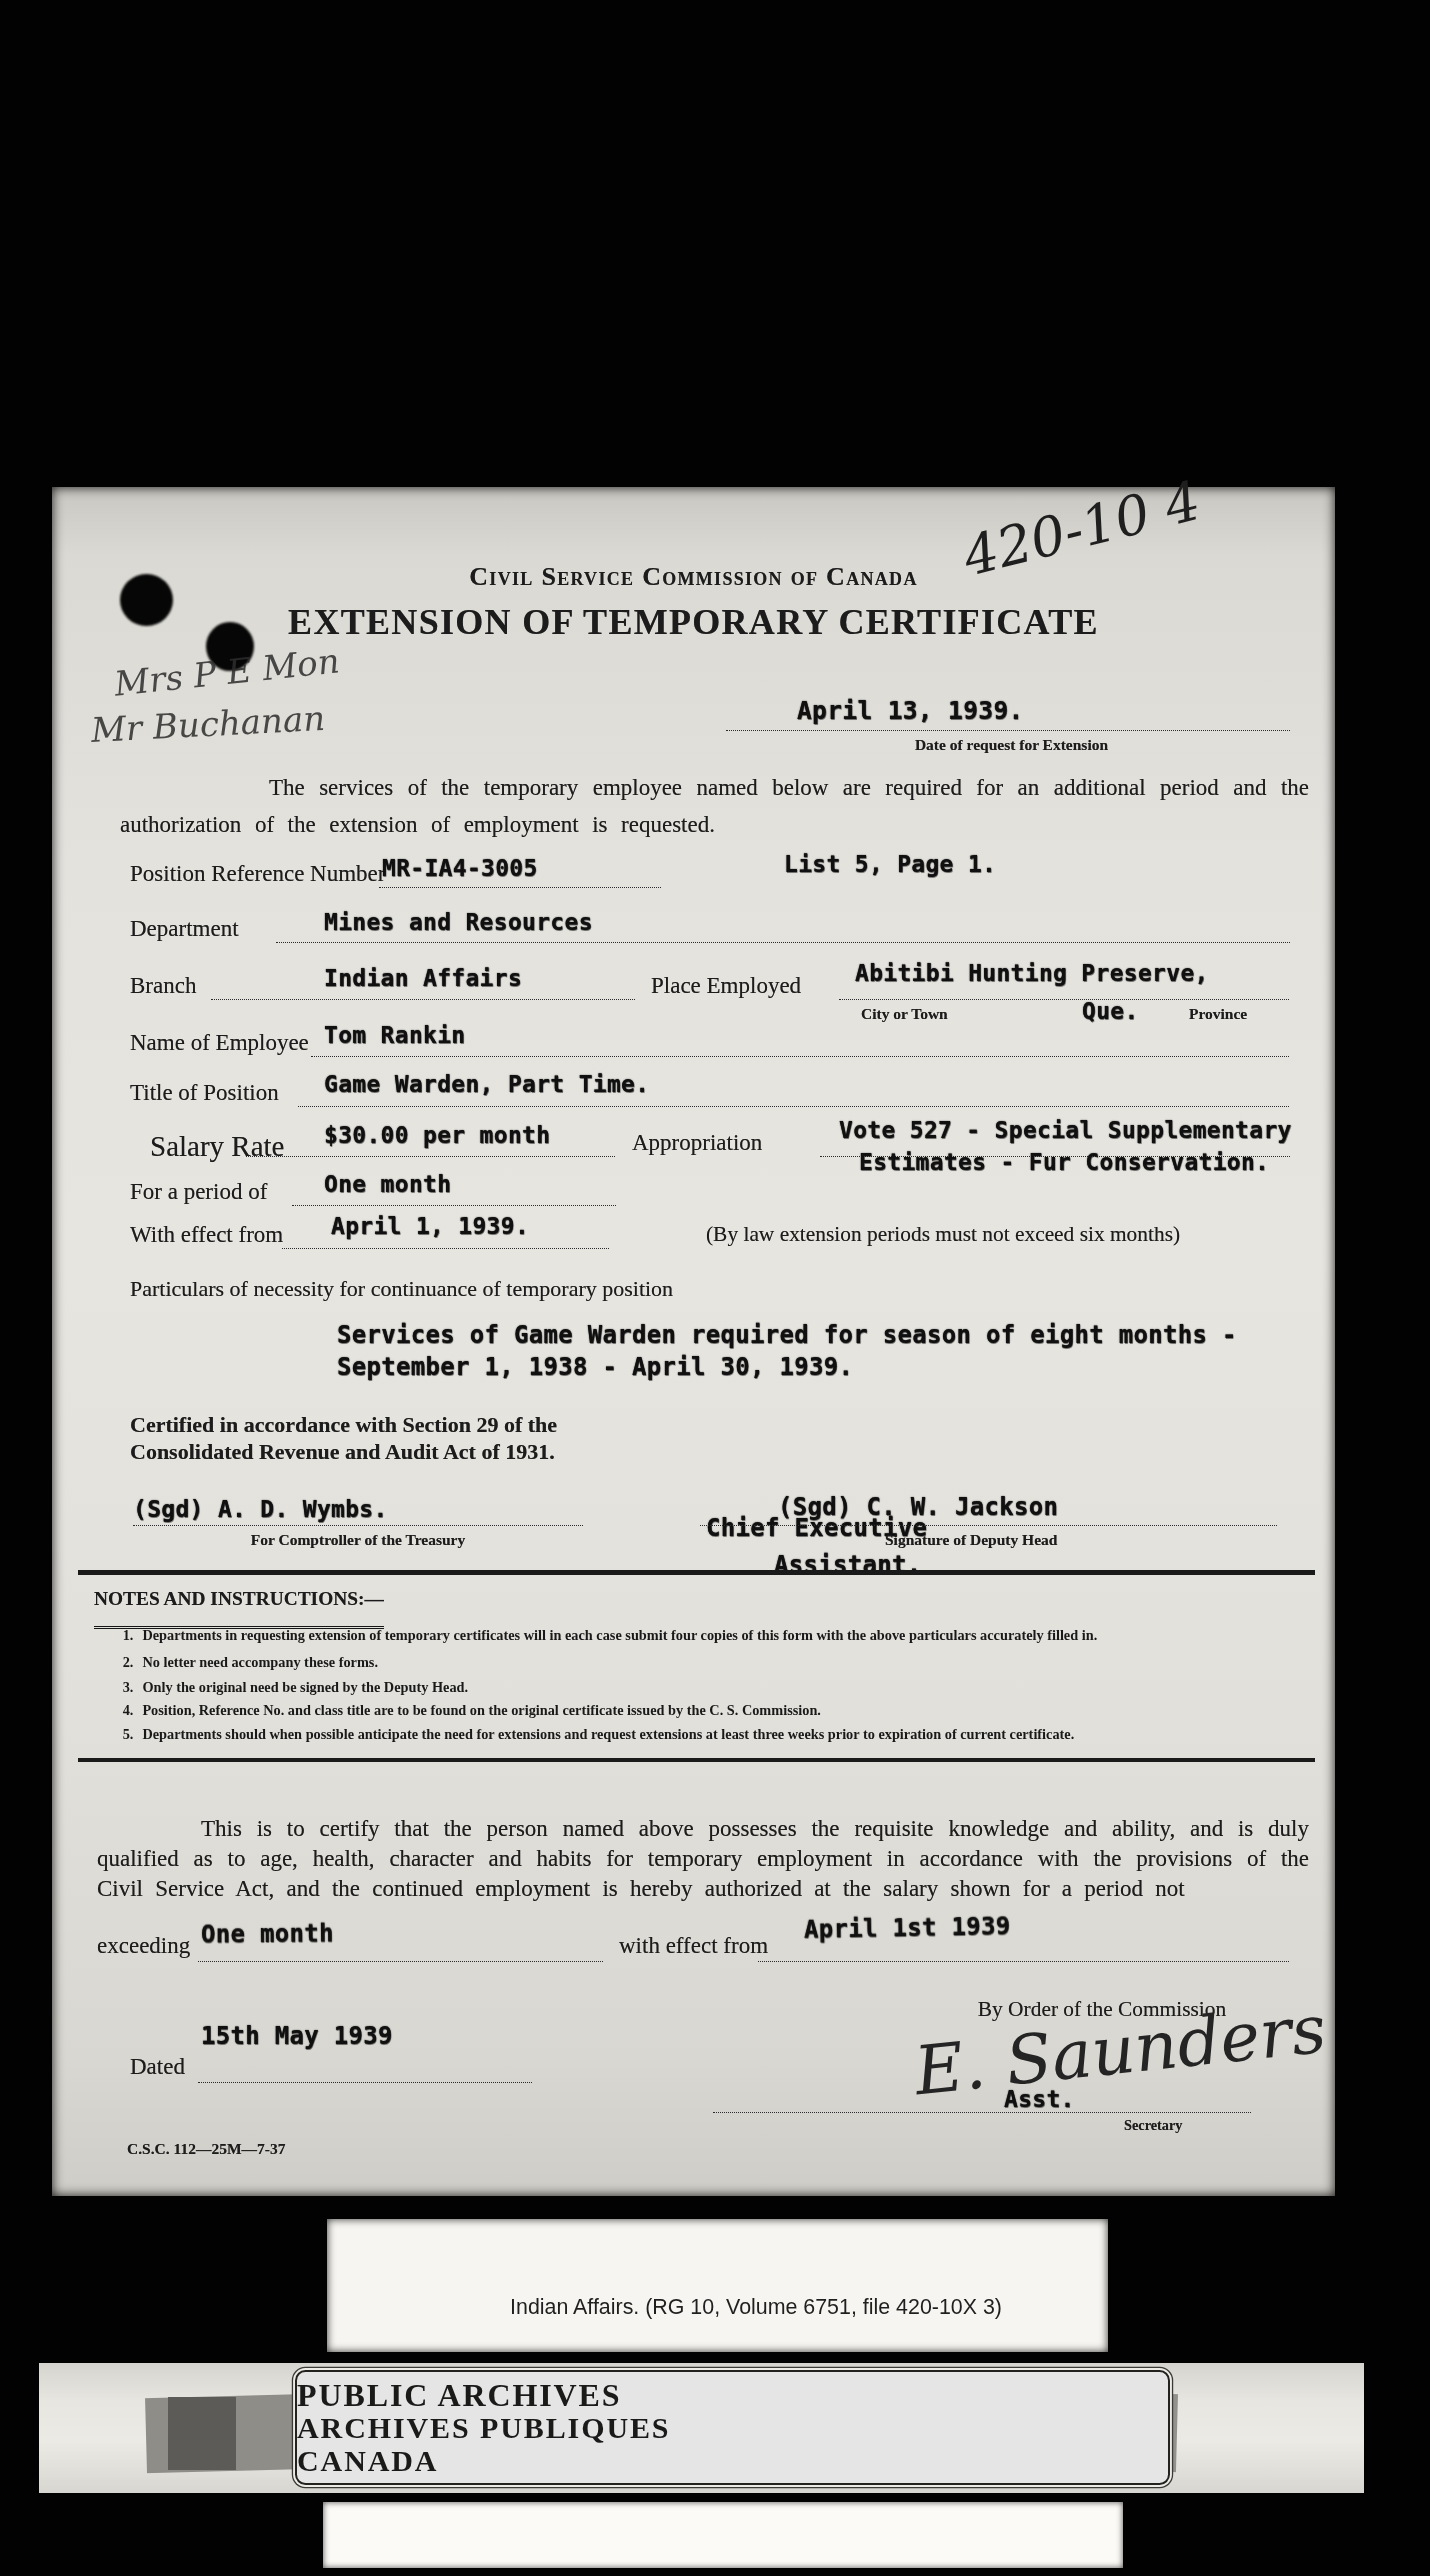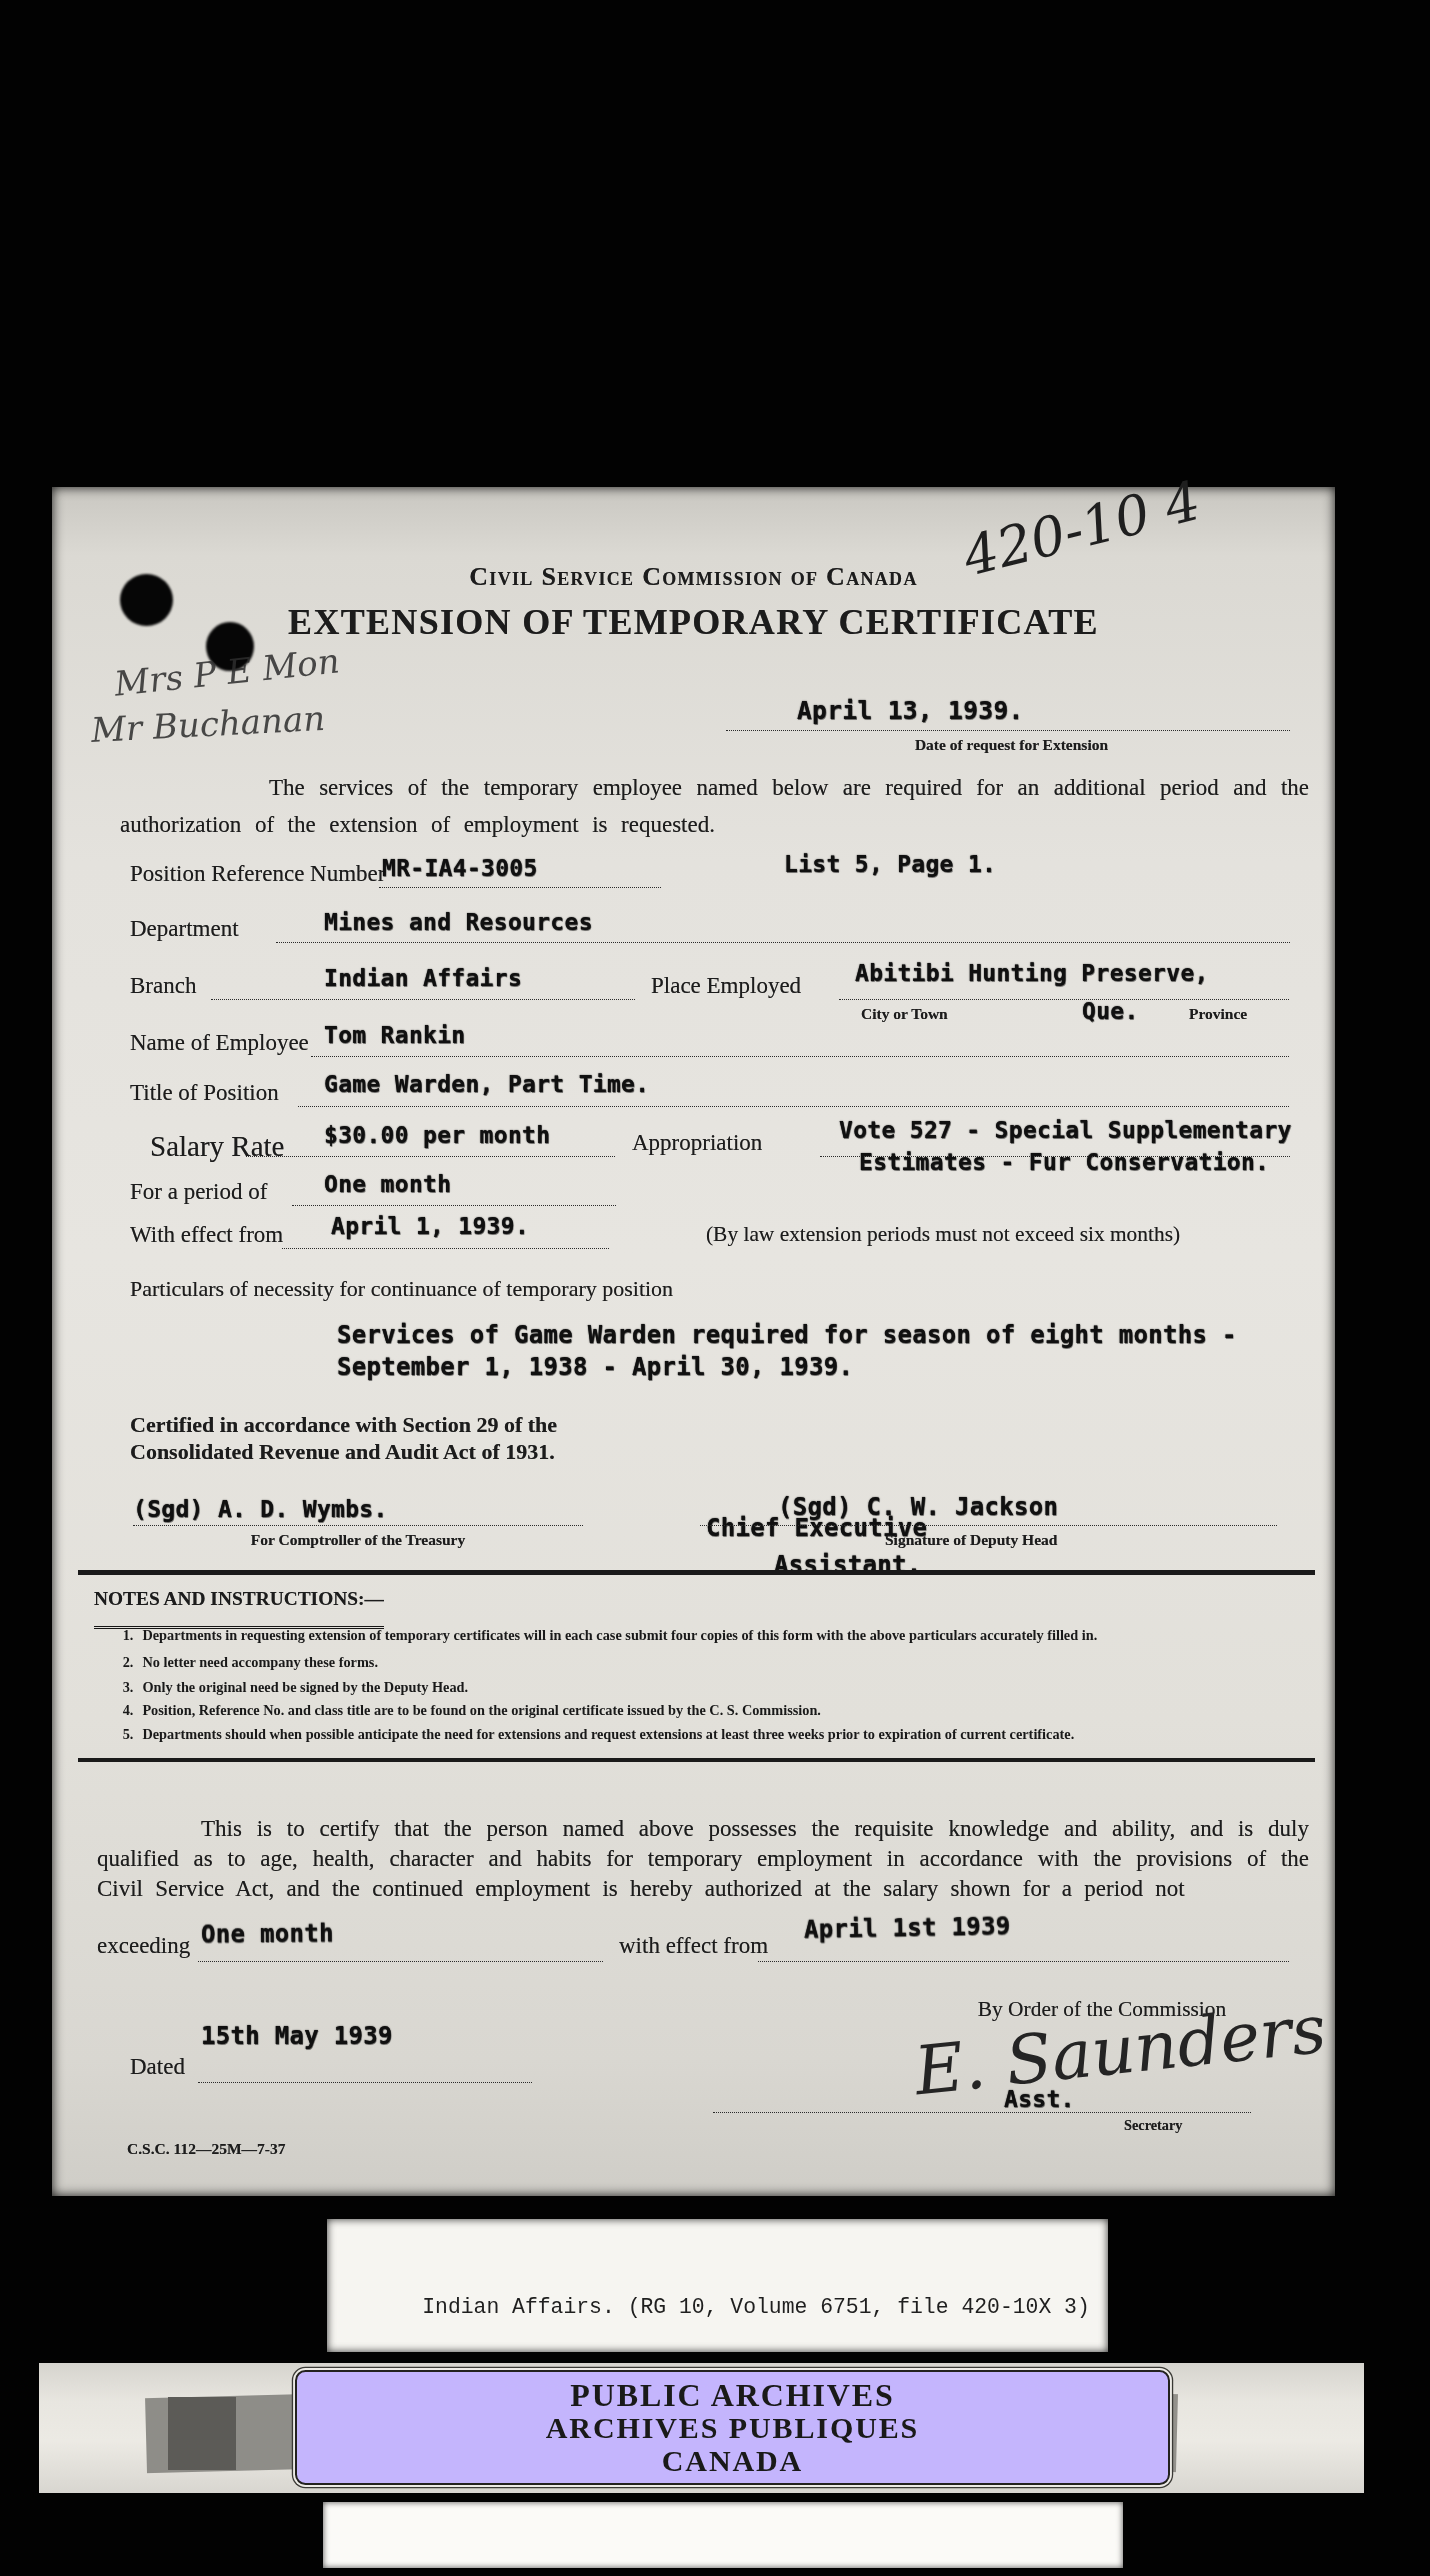--- a/index.html
+++ b/index.html
@@ -26,23 +26,23 @@
   .solidline{background:#1a1a1a;filter:blur(0.3px);}
   .hole{background:#060606;border-radius:50%;filter:blur(1.3px);}
   .smalllabel{font-weight:bold;font-size:15.5px;}
   .center{text-align:center;}
   .notesrow{display:flex;gap:9px;font-weight:bold;font-size:14.3px;color:#191919;white-space:nowrap;}
   .notesrow .n{width:19.4px;text-align:right;flex:none;}
   
   .labelbox{background:#f6f5f1;box-shadow:0 0 9px rgba(0,0,0,.8) inset;}
   .bannerouter{background:linear-gradient(180deg,#d6d4ce,#e8e6e0 30%,#eceae4 60%,#d8d6d0);}
   .bannerinner{
-    background:#c4b5fd;border:2.6px solid #23221f;border-radius:10.4px;
+    background:#e5e5e5;border:2.6px solid #23221f;border-radius:10.4px;
     box-shadow:0 0 0 1.9px #edebe6,0 0 0 3.2px #3a3935;
-    display:flex;flex-direction:column;justify-content:center;align-items:center;
+    display:flex;flex-direction:column;justify-content:center;
   }
   .bannertext{font-weight:bold;color:#1a1a19;filter:blur(0.3px);letter-spacing:1.9px;line-height:1.08;}
   .tape{filter:blur(0.6px);}
 </style>
 </head>
 <body>
 
 <div class="stage">
 
   <div class="paper">
@@ -167,21 +167,21 @@
     <div class="abs printed center" style="left:849px;top:1510px;width:402px;font-size:21.4px;">By Order of the Commission</div>
     <div class="abs script" style="left:862px;top:1524px;font-size:67px;transform:rotate(-6deg);color:#242424;">E. Saunders</div>
     <div class="abs typed" style="left:952px;top:1599px;font-size:23px;">Asst.</div>
     <div class="abs dotline" style="left:661px;top:1625px;width:538px;"></div>
     <div class="abs printed" style="left:1072px;top:1630px;font-size:14.3px;font-weight:bold;">Secretary</div>
 
     <div class="abs printed" style="left:75px;top:1653px;font-size:15.5px;font-weight:bold;">C.S.C. 112—25M—7-37</div>
   </div>
 
   <div class="abs labelbox" style="left:327px;top:2219px;width:781px;height:133px;">
-    <div class="abs" style="left:0;top:76px;width:858px;text-align:center;font-family:Liberation Mono, monospace;font-size:21.4px;color:#1f1f1f;filter:blur(0.3px);white-space:nowrap;">Indian Affairs. (RG 10, Volume 6751, file 420-10X  3)</div>
+    <div class="abs" style="left:0;top:76px;width:858px;text-align:center;font-family:Liberation Sans, sans-serif;font-size:21.4px;color:#1f1f1f;filter:blur(0.3px);white-space:nowrap;">Indian Affairs. (RG 10, Volume 6751, file 420-10X  3)</div>
   </div>
 
   <div class="abs bannerouter" style="left:39px;top:2363px;width:1325px;height:130px;"></div>
   <div class="abs tape" style="left:146px;top:2396px;width:168px;height:75px;background:#8e8d88;transform:rotate(-1.5deg);"></div>
   <div class="abs tape" style="left:168px;top:2397px;width:68px;height:73px;background:#5c5b57;"></div>
   <div class="abs tape" style="left:1012px;top:2392px;width:165px;height:78px;background:#93918b;transform:rotate(1.5deg);"></div>
   <div class="abs tape" style="left:1088px;top:2393px;width:65px;height:75px;background:#4c4b47;"></div>
   <div class="abs bannerinner" style="left:295px;top:2370px;width:871px;height:111px;">
     <div class="bannertext" style="font-size:32px;">PUBLIC ARCHIVES</div>
     <div class="bannertext" style="font-size:30px;">ARCHIVES PUBLIQUES</div>

